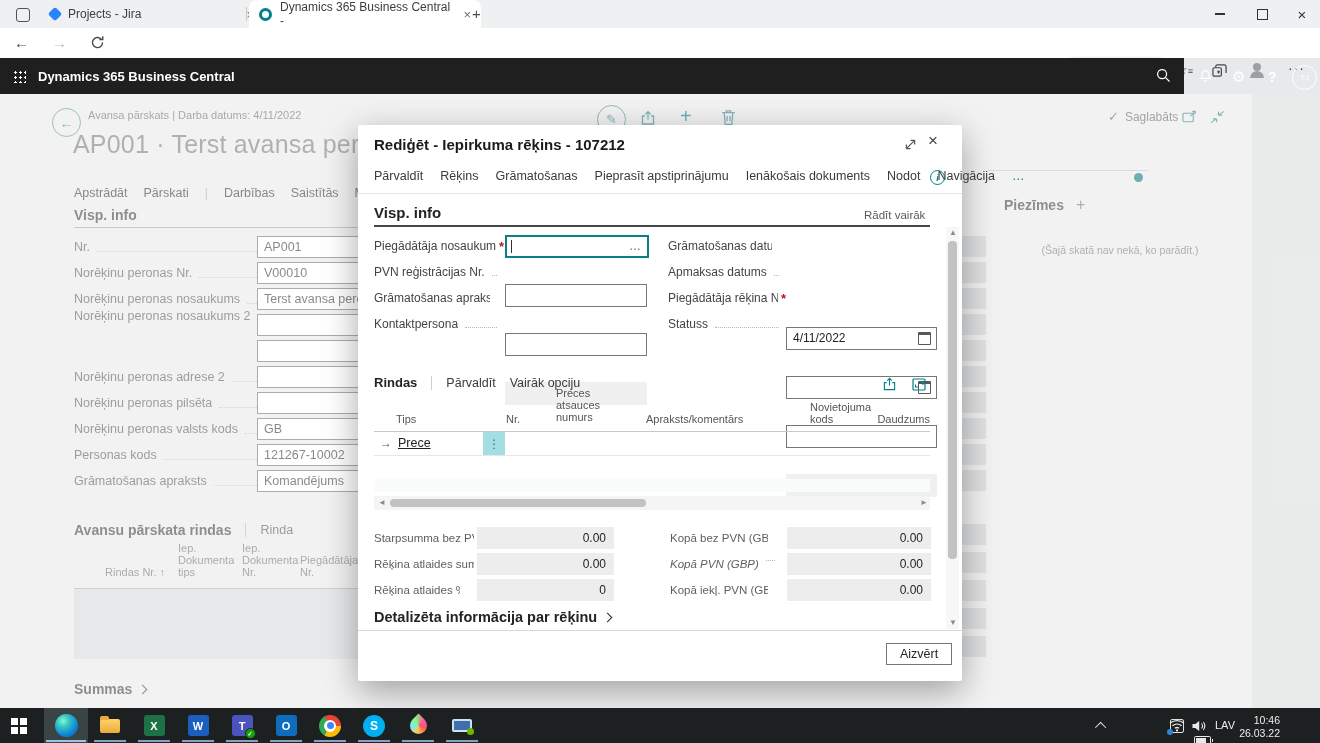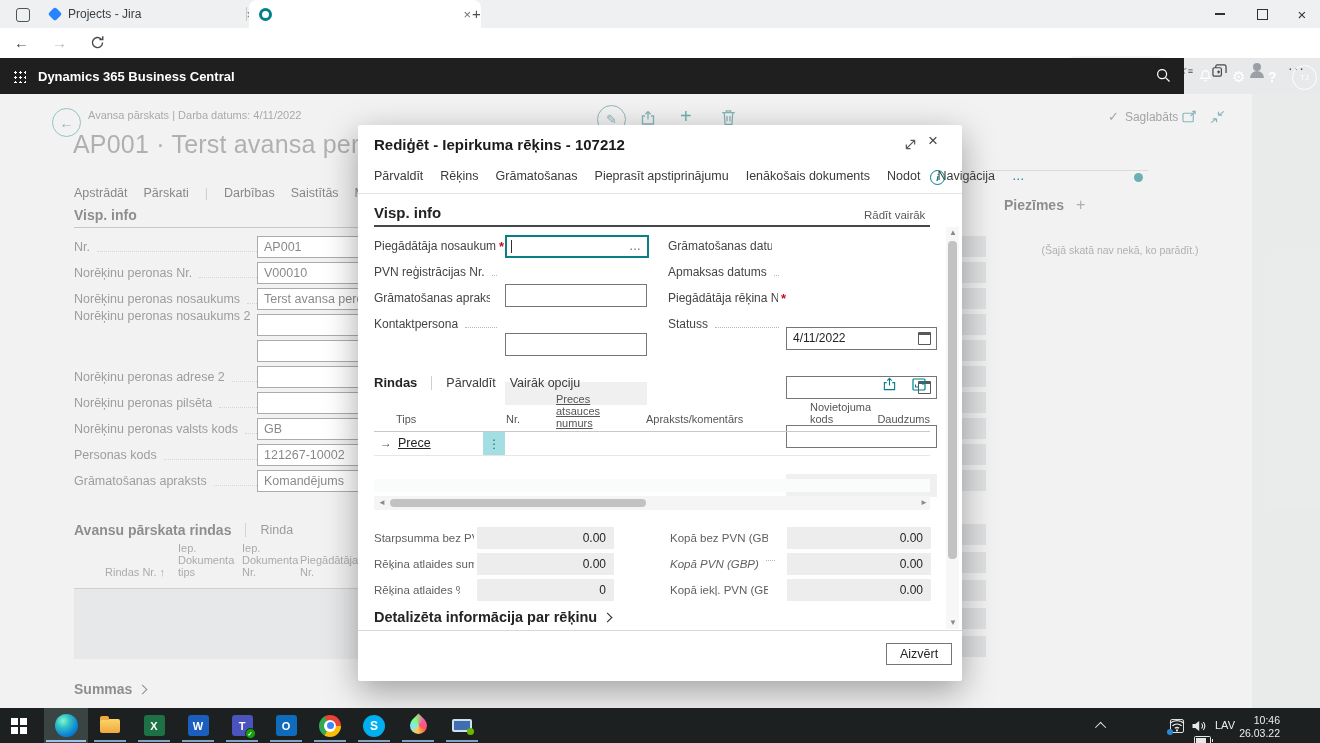--- a/index.html
+++ b/index.html
@@ -119,20 +119,21 @@
   <div class="a tabstrip">
     <div class="a" style="left:16px;top:8px;width:12px;height:12px;border:1.4px solid #50535а;border:1.4px solid #505356;border-radius:3px;"></div>
     <div class="a tab" style="left:40px;width:204px;">
       <span class="jira-dia"></span>
       <span>Projects - Jira</span>
       <span class="x">×</span>
     </div>
     <div class="a" style="left:246px;top:7px;width:1px;height:14px;background:#c8cbce;"></div>
     <div class="a tab active" style="left:249px;width:212px;">
       <span class="bc-fav"></span>
+      <span>Dynamics 365 Business Central -</span>
       <span class="x">×</span>
     </div>
     <div class="a" style="left:472px;top:5px;font-size:15px;color:#4a4d50;">+</div>
     <div class="a wbtn" style="left:1200px;">
         <span class="min-g"></span>
       </div>
     <div class="a wbtn" style="left:1242px;">
         <span class="max-g"></span>
       </div>
     <div class="a wbtn" style="left:1282px;font-size:15px;">×</div>
@@ -421,21 +422,21 @@
     </div>
     <div class="a" style="left:554px;top:253px;">
       <svg width="14" height="13" viewBox="0 0 14 13">
           <rect x="1" y="1" width="12" height="11" rx="1" fill="none" stroke="#008089" stroke-width="1.2"></rect>
           <path d="M8 4h3v3M6 9H3.5V6.5" fill="none" stroke="#008089" stroke-width="1.1"></path>
         </svg>
     </div>
 
     <div class="a thead" style="left:38px;top:288px;">Tips</div>
     <div class="a thead" style="left:148px;top:288px;">Nr.</div>
-    <div class="a thead" style="left:198px;top:268px;width:58px;text-decoration:underline;">Preces atsauces numurs</div>
+    <div class="a thead" style="left:198px;top:262px;width:58px;">Preces atsauces numurs</div>
     <div class="a thead" style="left:288px;top:288px;">Apraksts/komentārs</div>
     <div class="a thead" style="left:452px;top:276px;width:66px;">Novietojuma kods</div>
     <div class="a thead" style="left:510px;top:288px;width:62px;text-align:right;">Daudzums</div>
     <div class="a" style="left:16px;top:306px;width:556px;height:1px;background:#c9c9c9;"></div>
 
     <div class="a" style="left:16px;top:307px;width:556px;height:23px;border-bottom:1px solid #e6e6e6;">
       <span class="a arrowg" style="left:6px;top:4px;">→</span>
       <span class="a prece" style="left:24px;top:4px;">Prece</span>
       <span class="a tealcell" style="left:109px;top:0;width:22px;height:23px;">⋮</span>
     </div>

